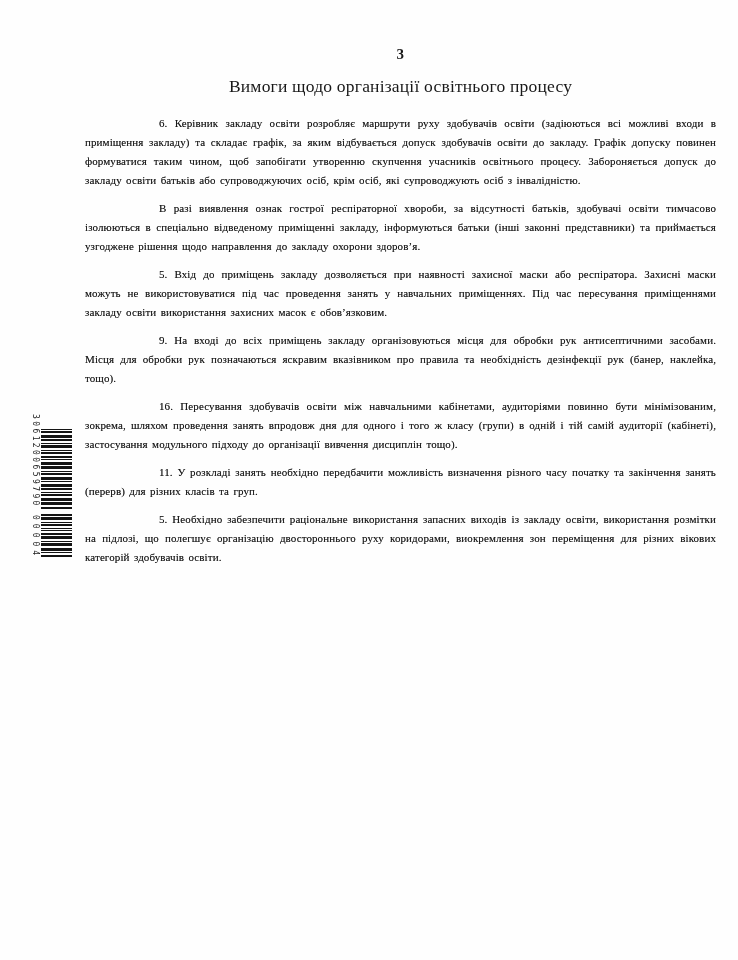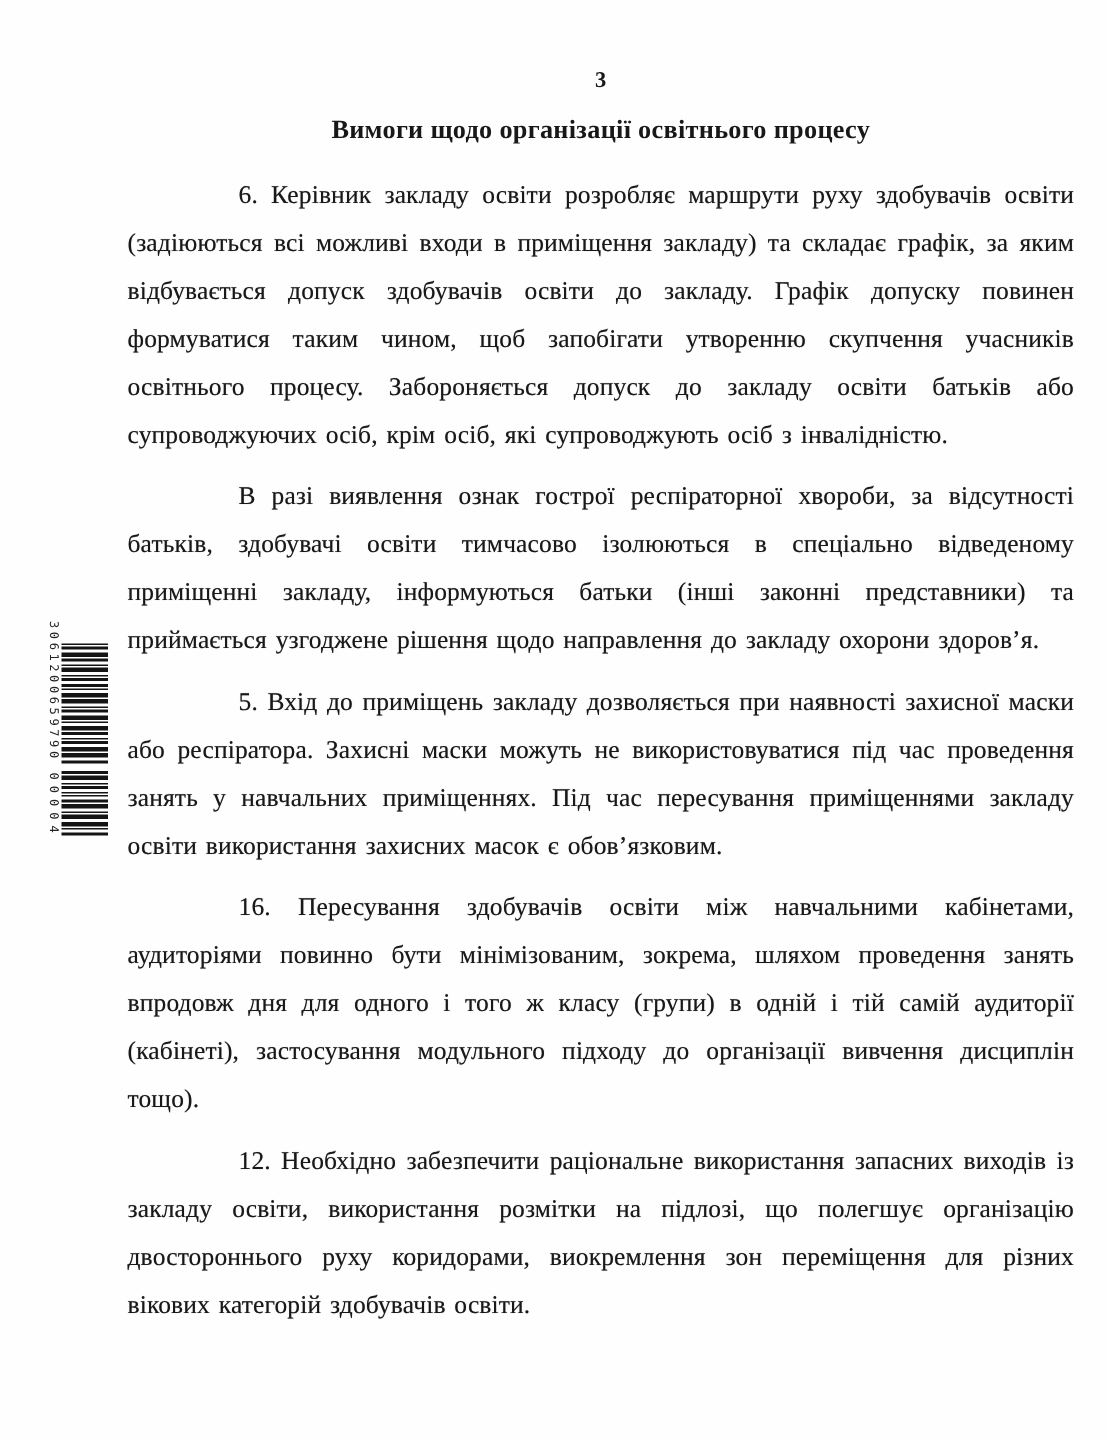--- a/index.html
+++ b/index.html
@@ -22,31 +22,31 @@
     margin: 0 22px 0 85px;
     text-align: center;
     font-size: 15px;
     font-weight: bold;
     letter-spacing: 0.3px;
   }
   .doc-title {
     margin: 13px 22px 17px 85px;
     text-align: center;
     font-size: 17.5px;
-    font-weight: bold;
+    font-weight: normal;
     letter-spacing: 0.2px;
   }
   
   .content {
     margin: 0 22px 0 85px;
   }
   p.para {
     margin: 0 0 9px 0;
-    font-size: 17px;
-    line-height: 32px;
+    font-size: 11px;
+    line-height: 19px;
     text-align: justify;
     text-indent: 74px;
     letter-spacing: 0.1px;
     word-spacing: 1.5px;
     text-shadow: 0 0 0.5px rgba(20,20,20,0.55); 
   }
   
   .barcode-bars {
     position: absolute;
     width: 31px;
@@ -120,17 +120,19 @@
   </div>
 
   <div class="page-number">3</div>
 
   <h1 class="doc-title">Вимоги щодо організації освітнього процесу</h1>
 
   <div class="content">
       <p class="para">6. Керівник закладу освіти розробляє маршрути руху здобувачів освіти (задіюються всі можливі входи в приміщення закладу) та складає графік, за яким відбувається допуск здобувачів освіти до закладу. Графік допуску повинен формуватися таким чином, щоб запобігати утворенню скупчення учасників освітнього процесу. Забороняється допуск до закладу освіти батьків або супроводжуючих осіб, крім осіб, які супроводжують осіб з інвалідністю.</p>
       <p class="para">В разі виявлення ознак гострої респіраторної хвороби, за відсутності батьків, здобувачі освіти тимчасово ізолюються в спеціально відведеному приміщенні закладу, інформуються батьки (інші законні представники) та приймається узгоджене рішення щодо направлення до закладу охорони здоров’я.</p>
       <p class="para">5. Вхід до приміщень закладу дозволяється при наявності захисної маски або респіратора. Захисні маски можуть не використовуватися під час проведення занять у навчальних приміщеннях. Під час пересування приміщеннями закладу освіти використання захисних масок є обов’язковим.</p>
+      <p class="para">9. На вході до всіх приміщень закладу організовуються місця для обробки рук антисептичними засобами. Місця для обробки рук позначаються яскравим вказівником про правила та необхідність дезінфекції рук (банер, наклейка, тощо).</p>
       <p class="para">16. Пересування здобувачів освіти між навчальними кабінетами, аудиторіями повинно бути мінімізованим, зокрема, шляхом проведення занять впродовж дня для одного і того ж класу (групи) в одній і тій самій аудиторії (кабінеті), застосування модульного підходу до організації вивчення дисциплін тощо).</p>
-      <p class="para">12. Необхідно забезпечити раціональне використання запасних виходів із закладу освіти, використання розмітки на підлозі, що полегшує організацію двостороннього руху коридорами, виокремлення зон переміщення для різних вікових категорій здобувачів освіти.</p>
+      <p class="para">11. У розкладі занять необхідно передбачити можливість визначення різного часу початку та закінчення занять (перерв) для різних класів та груп.</p>
+      <p class="para">5. Необхідно забезпечити раціональне використання запасних виходів із закладу освіти, використання розмітки на підлозі, що полегшує організацію двостороннього руху коридорами, виокремлення зон переміщення для різних вікових категорій здобувачів освіти.</p>
     </div>
 
 </div>
 
 </body></html>

